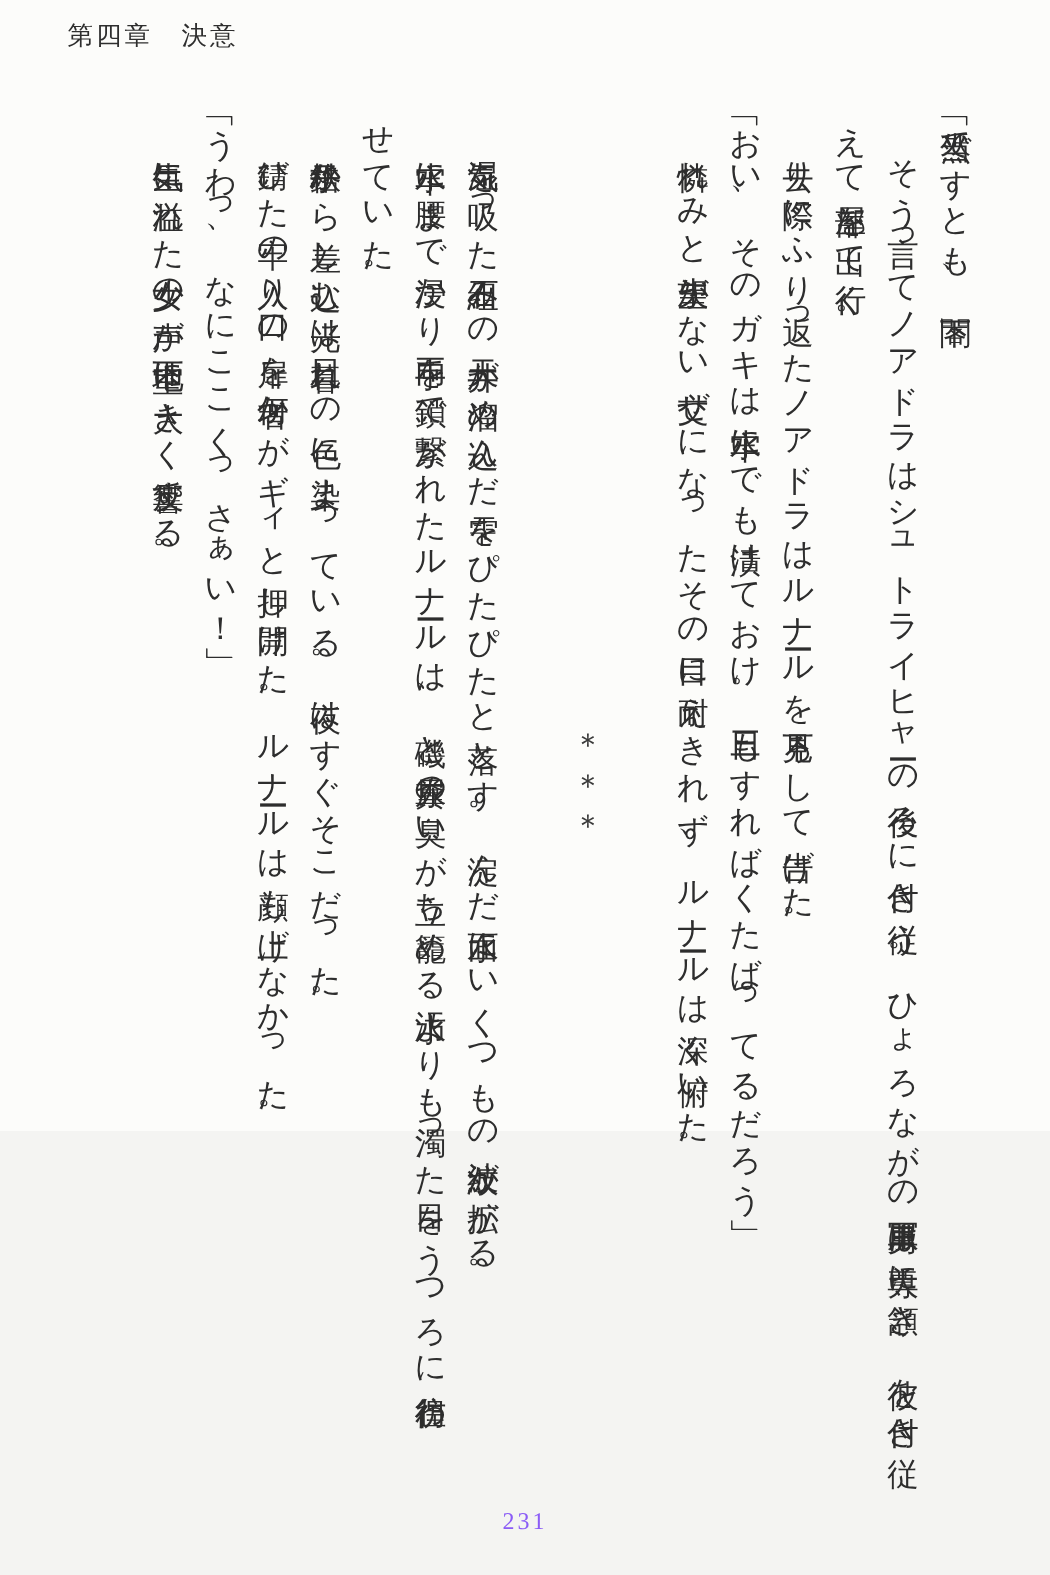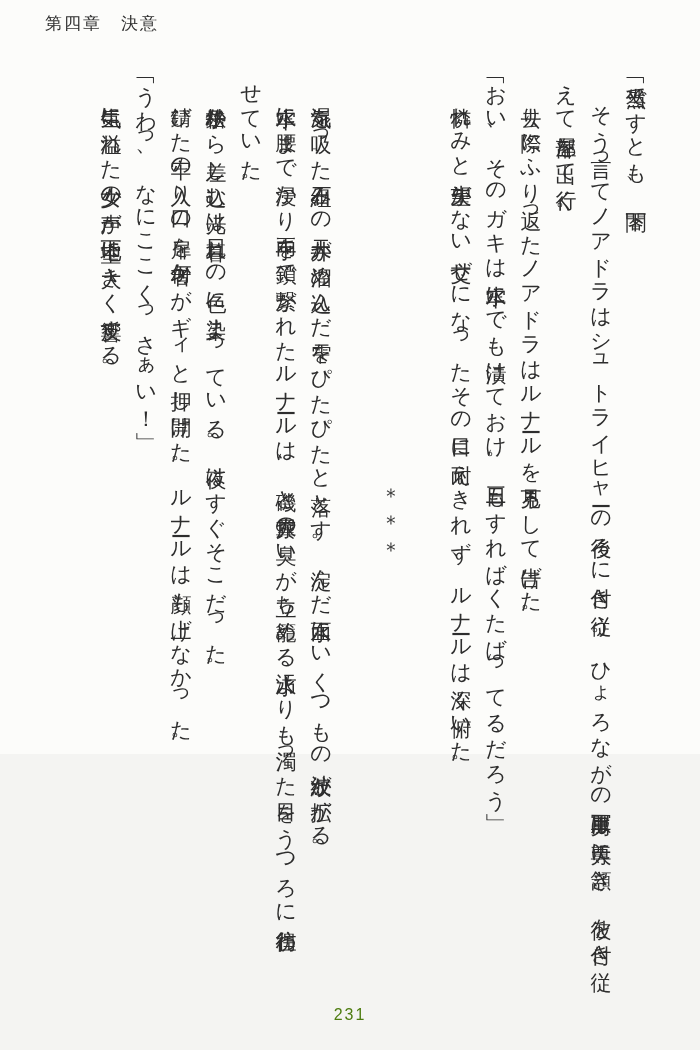--- a/index.html
+++ b/index.html
@@ -8,21 +8,21 @@
     width: 700px;
     height: 1050px;
     overflow: hidden;
     background: #f4f4f2;
   }
   .page {
     position: relative;
     width: 700px;
     height: 754px;
     background: #fcfcfa;
-    font-family: Liberation Sans, sans-serif;
+    font-family: Liberation Serif, serif;
     color: #2d2d2d;
   }
   .chapter-header {
     position: absolute;
     top: 12px;
     left: 45px;
     font-size: 17px;
     letter-spacing: 2px;
     color: #2e2e2e;
     white-space: pre;
@@ -59,21 +59,21 @@
     
   }
   .page-number {
     position: absolute;
     top: 1006px;
     left: 0;
     width: 700px;
     text-align: center;
     font-size: 16px;
     letter-spacing: 2px;
-    color: #4d7c0f;
+    color: #8b5cf6;
   }
 </style>
 </head>
 <body>
 
 <div class="page">
 
   <div class="chapter-header">第四章　決意</div>
 
   <div class="vtext">

